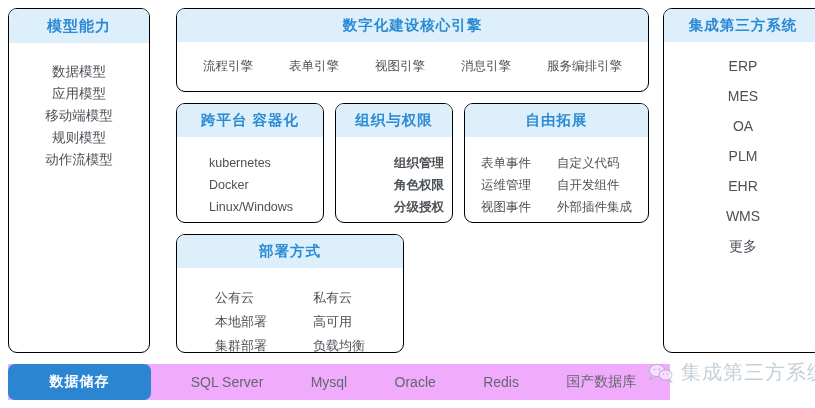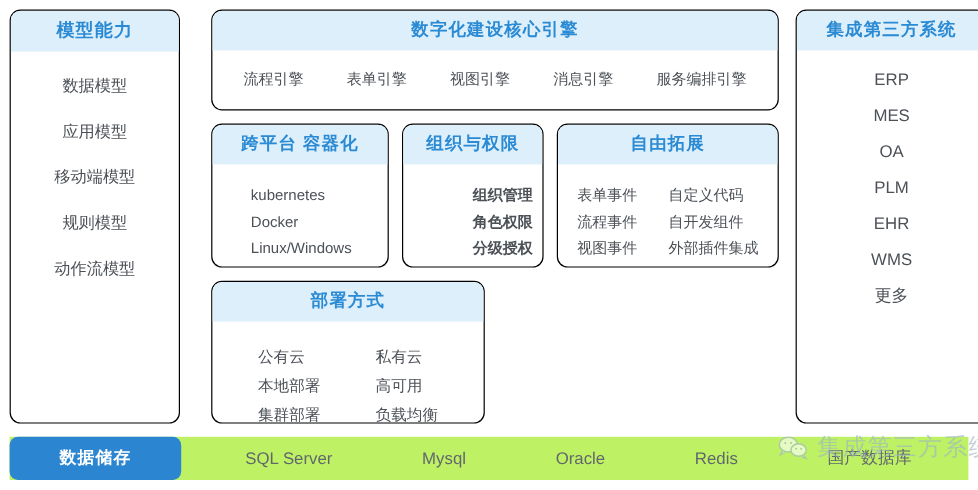--- a/index.html
+++ b/index.html
@@ -48,21 +48,21 @@
     left: 8px; top: 8px;
     width: 142px; height: 345px;
   }
   .left-col .card-head { font-size: 15px; }
   .left-col .card-body {
     display: flex;
     flex-direction: column;
     align-items: center;
     justify-content: flex-start;
     padding-top: 20px;
-    gap: 20px;
+    gap: 4px;
   }
   .left-col .item { font-size: 13.5px; color: #4c5157; }
 
   
   .right-col {
     position: absolute;
     left: 663px; top: 8px;
     width: 160px; height: 345px;
   }
   .right-col .card-body {
@@ -140,22 +140,22 @@
   }
   .c-deploy { width: 228px; }
   .c-ops { flex: 1; }
   .c-deploy .two-col, .c-ops .two-col { gap: 46px; padding-top: 9px; }
   .c-deploy .two-col .item, .c-ops .two-col .item { font-size: 13px; line-height: 1.62; }
 
   
   .bottom-bar {
     position: absolute;
     left: 8px; top: 364px;
-    width: 799px; height: 36px;
-    background: #bef264;
+    width: 662px; height: 36px;
+    background: #f0abfc;
     display: flex;
     align-items: center;
   }
   .store-btn {
     width: 143px; height: 36px;
     background: #2b85d0;
     color: #ffffff;
     font-weight: bold;
     font-size: 14px;
     border-radius: 7px;
@@ -249,21 +249,21 @@
           </div>
         </div>
       </div>
 
       <div class="card c-extend">
         <div class="card-head">自由拓展</div>
         <div class="card-body">
           <div class="two-col">
             <div class="col">
               <div class="item">表单事件</div>
-              <div class="item">流程事件</div>
+              <div class="item">运维管理</div>
               <div class="item">视图事件</div>
             </div>
             <div class="col">
               <div class="item">自定义代码</div>
               <div class="item">自开发组件</div>
               <div class="item">外部插件集成</div>
             </div>
           </div>
         </div>
       </div>

